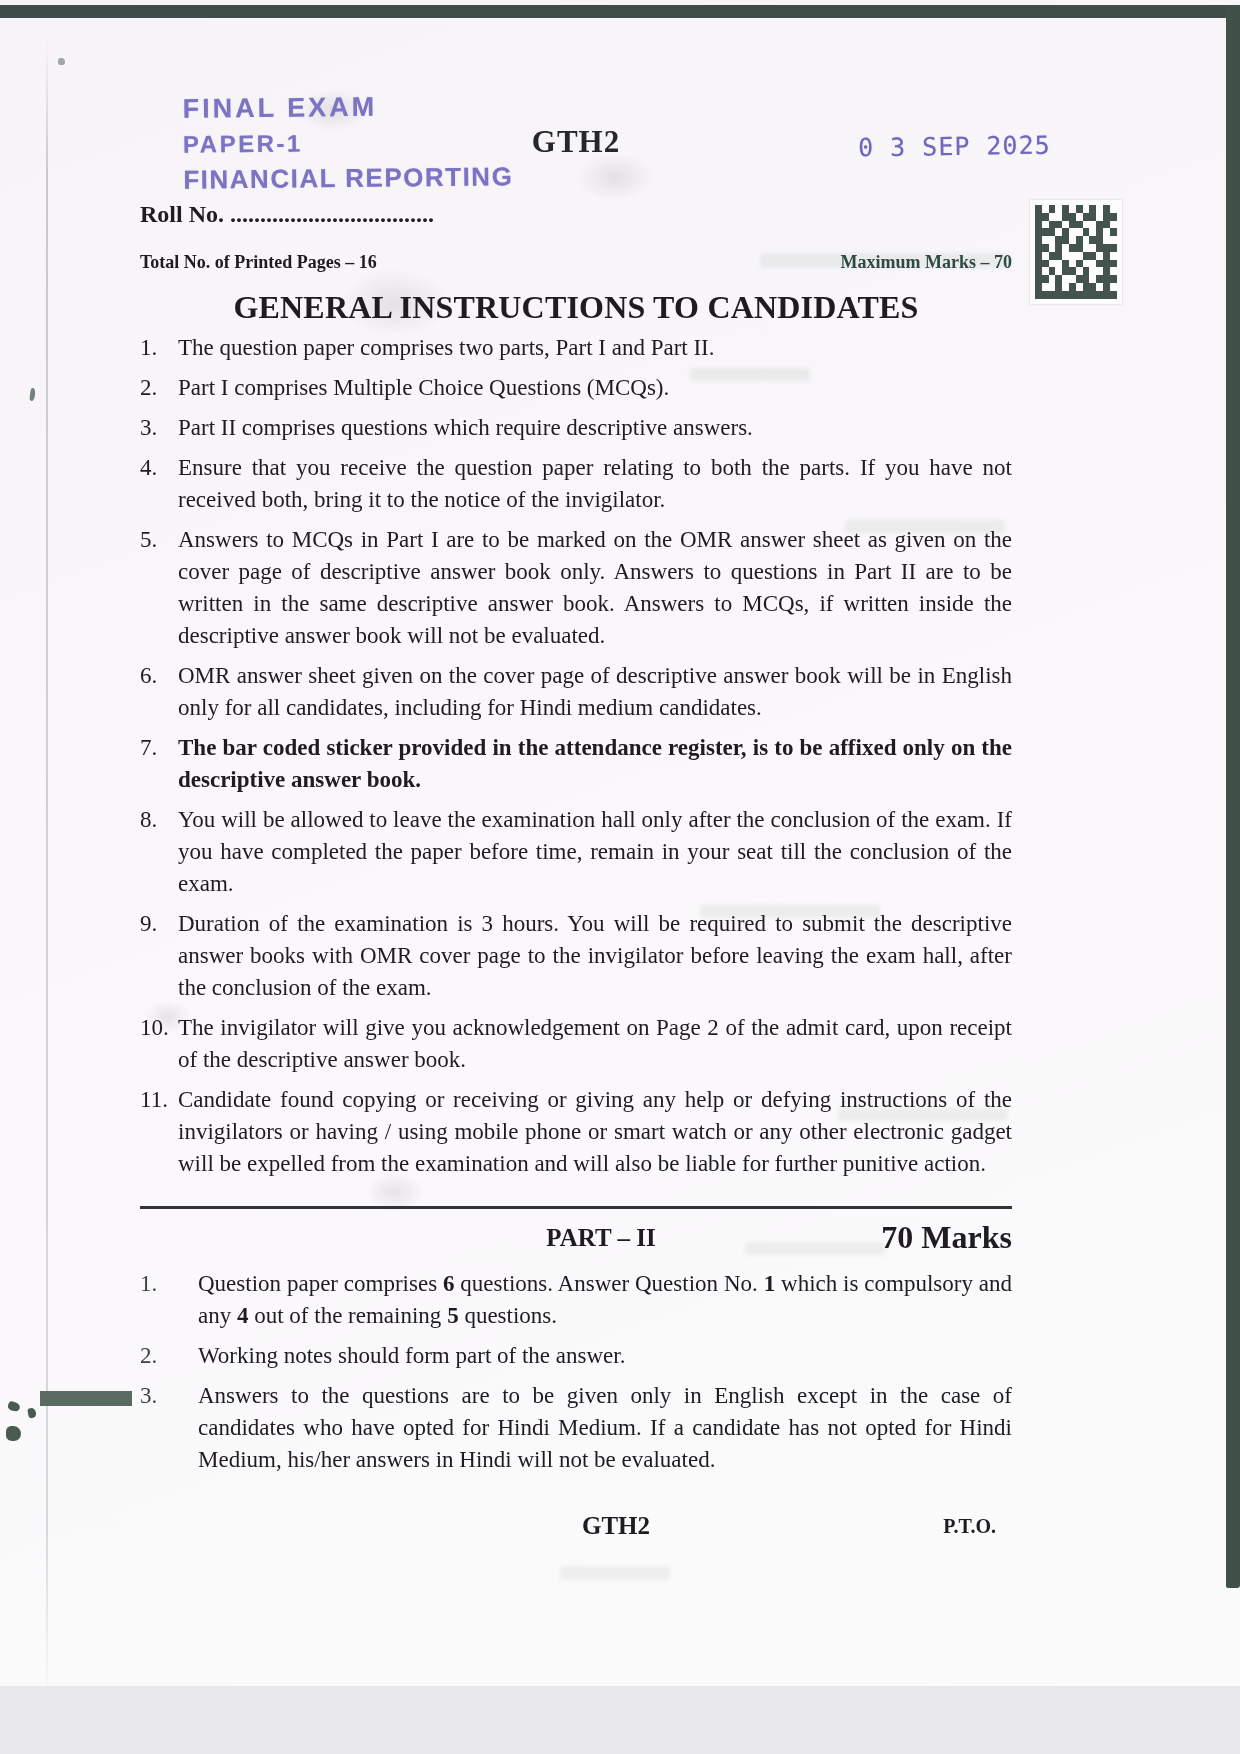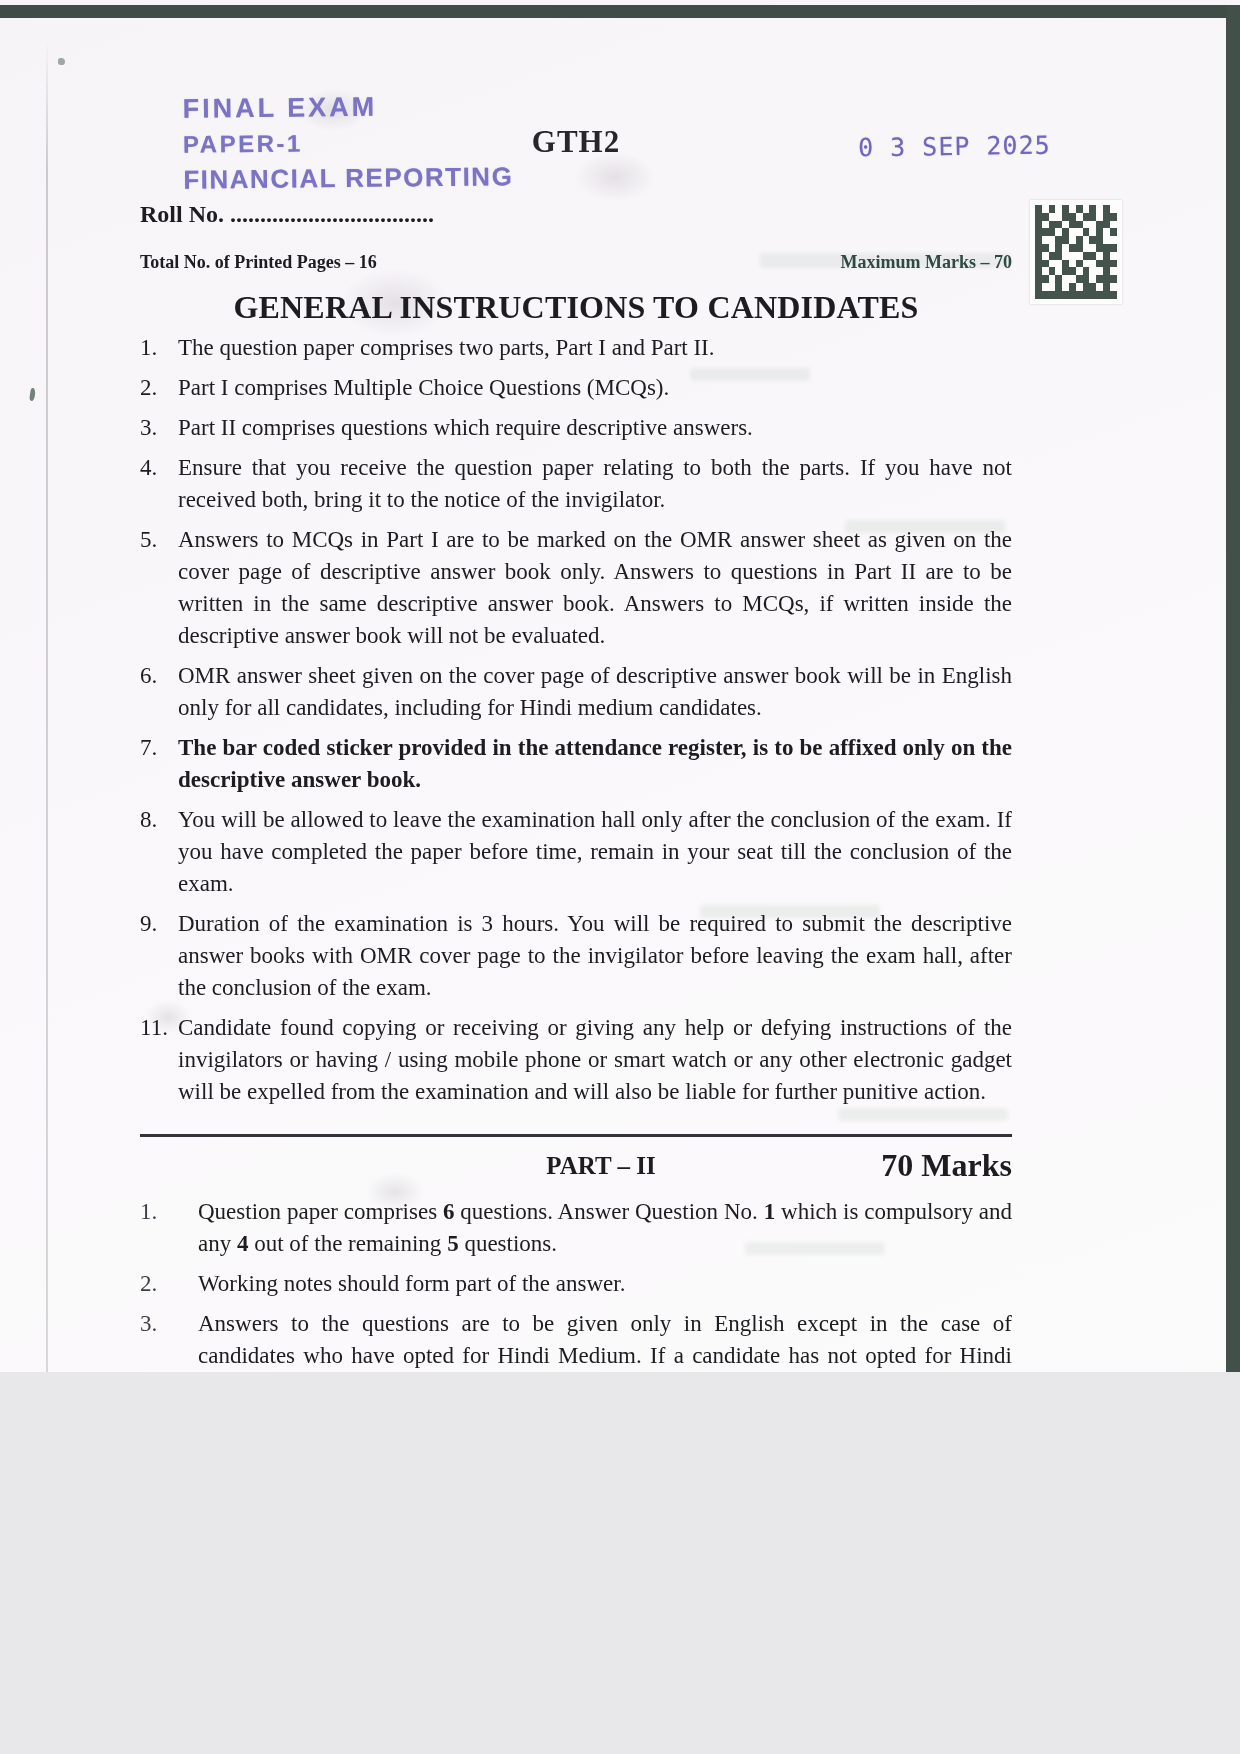--- a/index.html
+++ b/index.html
@@ -1,18 +1,18 @@
 <!DOCTYPE html>
 <html><head>
 <meta charset="utf-8">
 <style>
   html,body { margin:0; padding:0; background:#e8e8ea; }
   body { font-family:"Liberation Serif", serif; color:#1e1c20; }
   .page {
-    position:relative; width:1240px; height:1372px; margin:0 auto;
+    position:relative; width:1240px; height:1686px; margin:0 auto;
     background:linear-gradient(160deg,#f7f4f8 0%, #faf8fa 55%, #fcfbfc 100%);
     overflow:hidden;
   }
   
   .edge-top   { position:absolute; left:0; top:5px; width:1240px; height:13px; background:#3f4c47; }
   .edge-right { position:absolute; left:1226px; top:5px; width:14px; height:1583px; background:#42504a; border-radius:0 0 3px 2px; }
   .fold-line  { position:absolute; left:46px; top:38px; width:2px; height:1664px;
     background:linear-gradient(180deg, rgba(150,145,155,0) 0%, rgba(150,145,155,0.45) 8%, rgba(150,145,155,0.32) 90%, rgba(150,145,155,0) 100%); }
   .margin-bar { position:absolute; left:40px; top:1391px; width:92px; height:15px; background:#5a6c61; }
   .speck { position:absolute; background:#4a5b52; border-radius:40% 60% 55% 45%; }
@@ -299,20 +299,24 @@
         </div>
         <div class="num-item">
           <div class="num">8.</div>
           <div class="txt">You will be allowed to leave the examination hall only after the conclusion of the exam. If you have completed the paper before time, remain in your seat till the conclusion of the exam.</div>
         </div>
         <div class="num-item">
           <div class="num">9.</div>
           <div class="txt">Duration of the examination is 3 hours. You will be required to submit the descriptive answer books with OMR cover page to the invigilator before leaving the exam hall, after the conclusion of the exam.</div>
         </div>
         <div class="num-item">
+          <div class="num">10.</div>
+          <div class="txt">The invigilator will give you acknowledgement on Page 2 of the admit card, upon receipt of the descriptive answer book.</div>
+        </div>
+        <div class="num-item">
           <div class="num">11.</div>
           <div class="txt">Candidate found copying or receiving or giving any help or defying instructions of the invigilators or having / using mobile phone or smart watch or any other electronic gadget will be expelled from the examination and will also be liable for further punitive action.</div>
         </div>
       </div>
 
     <hr class="divider">
 
     <div class="part2-head">
       <div class="part2-title">PART – II</div>
       <div class="part2-marks">70 Marks</div>

